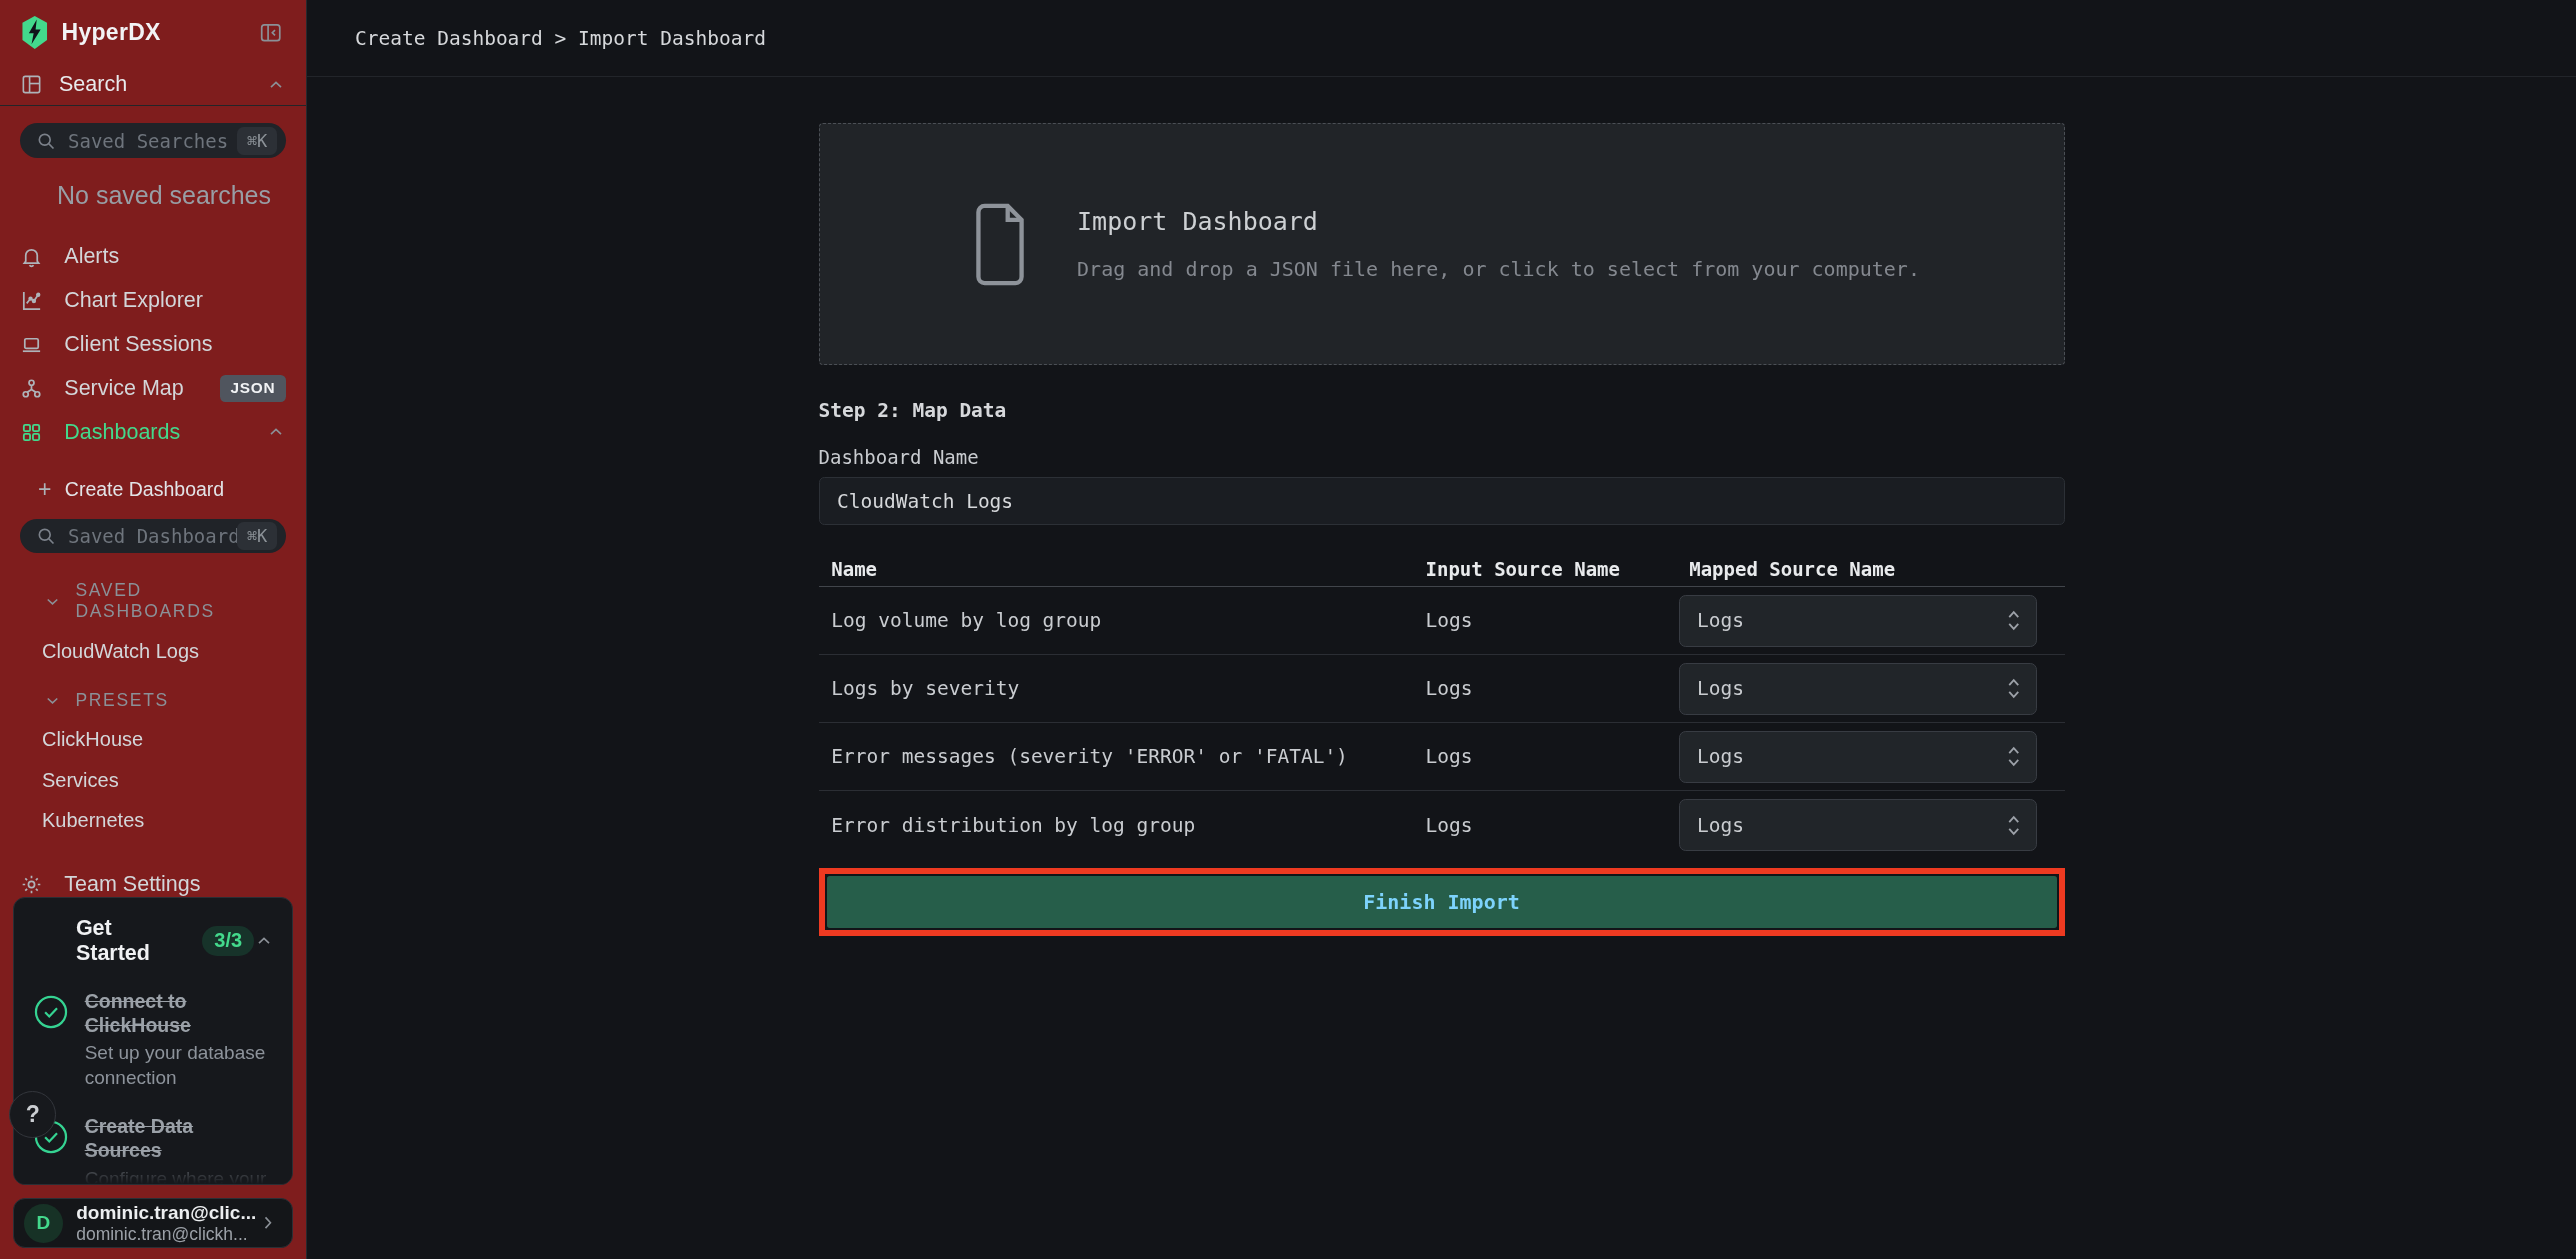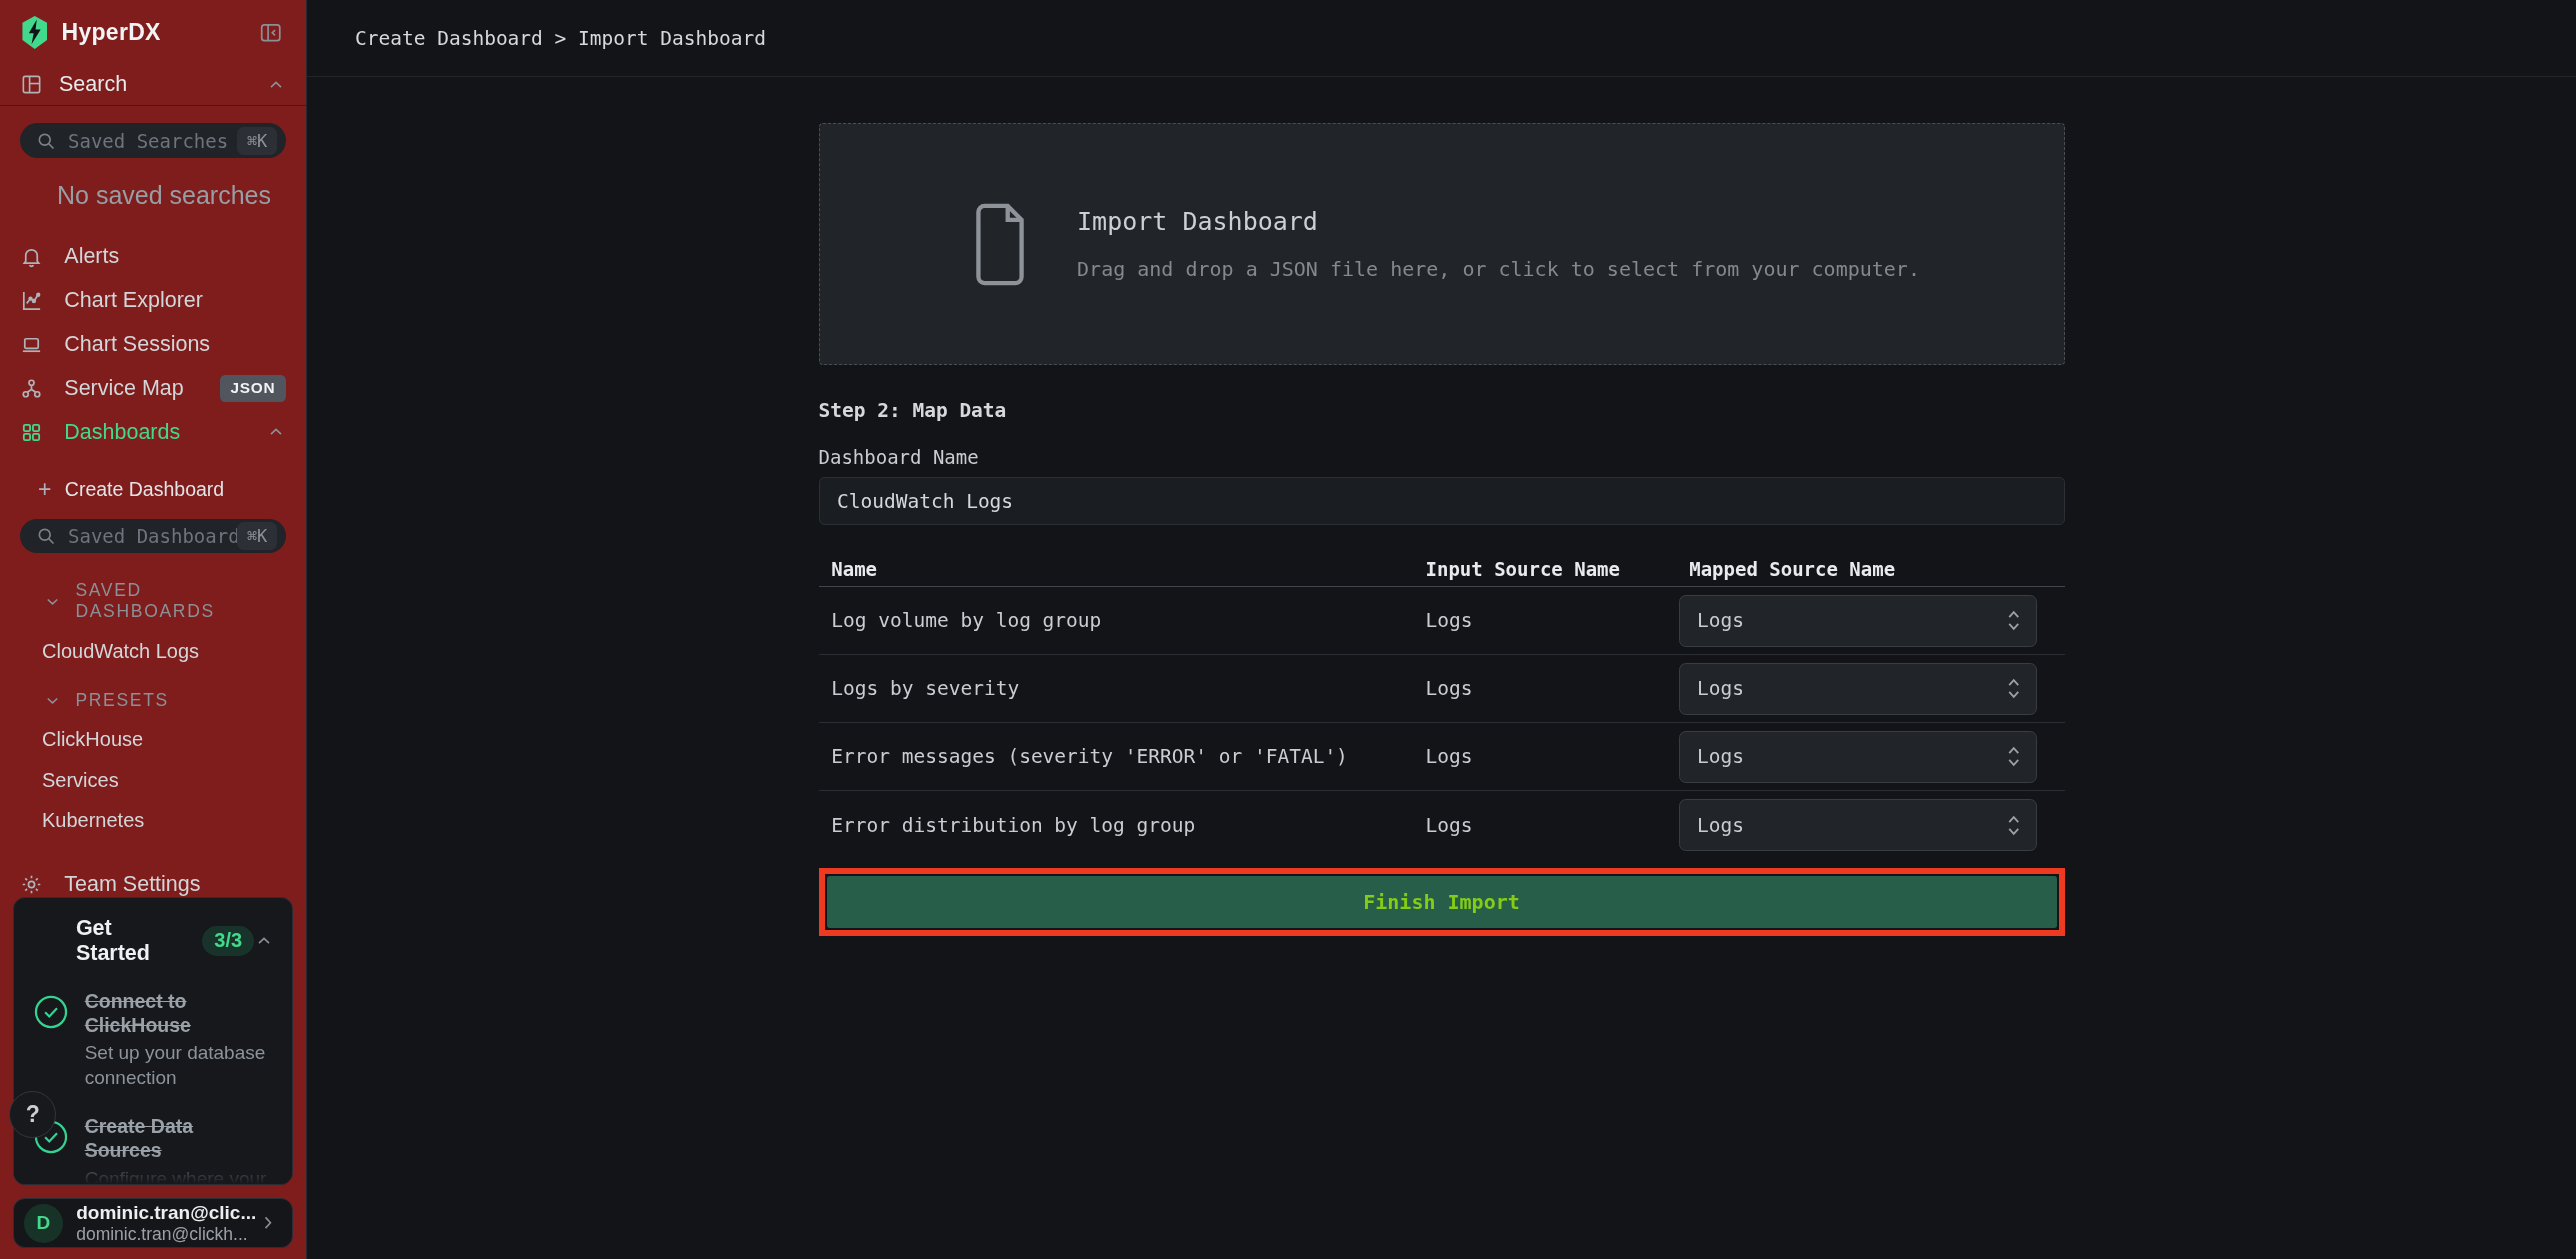--- a/index.html
+++ b/index.html
@@ -112,21 +112,21 @@
   .t-row .cell { color:#c9ccd0; font-size:19.5px; }
   .t-row .c1 { padding-left:12.8px; }
   .t-select { width:358px; height:52px; background:#212529; border:1.3px solid #383c43;
     border-radius:6.7px; display:flex; align-items:center; padding:0 13.4px 0 17.5px;
     color:#c9ccd0; font-size:19.5px; cursor:pointer; }
   .t-select .spacer { flex:1; }
   .t-select .updown { color:#9ca1a8; display:flex; }
 
   .annotation-box { margin-top:8.7px; border:6px solid #ee3a21; padding:2px; }
   .finish-btn { display:block; width:100%; height:52px; background:#265e4a; border:none;
-    border-radius:2.7px; color:#84cc16; font-size:20px; font-weight:700; cursor:pointer;
+    border-radius:2.7px; color:#7dd3fc; font-size:20px; font-weight:700; cursor:pointer;
     font-family:"DejaVu Sans Mono","Liberation Mono",monospace; }
 
   svg { display:block; }
 </style>
 </head>
 <body>
 
 <div class="app">
 
   <aside class="sidebar">
@@ -198,21 +198,21 @@
         </span>
         <span>Chart Explorer</span>
       </div>
       <div class="nav-item">
         <span class="n-icon">
           <svg width="23" height="23" viewBox="0 0 24 24" fill="none" stroke="currentColor" stroke-width="1.8">
             <rect x="5" y="6" width="14" height="10" rx="1.5"></rect>
               <line x1="3" y1="19" x2="21" y2="19"></line>
           </svg>
         </span>
-        <span>Chart Sessions</span>
+        <span>Client Sessions</span>
       </div>
       <div class="nav-item">
         <span class="n-icon">
           <svg width="23" height="23" viewBox="0 0 24 24" fill="none" stroke="currentColor" stroke-width="1.8">
             <circle cx="12" cy="6" r="2.6"></circle>
               <circle cx="6" cy="18" r="2.6"></circle>
               <circle cx="18" cy="18" r="2.6"></circle>
             <path d="M12 8.6 V13 M12 13 L7.5 16 M12 13 L16.5 16"></path>
           </svg>
         </span>

